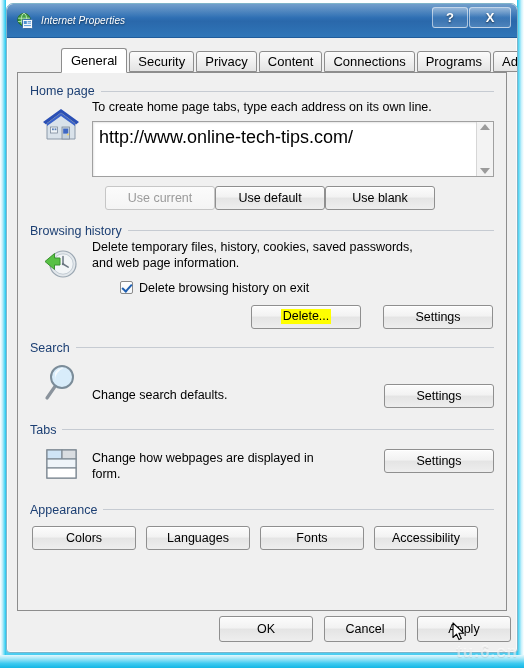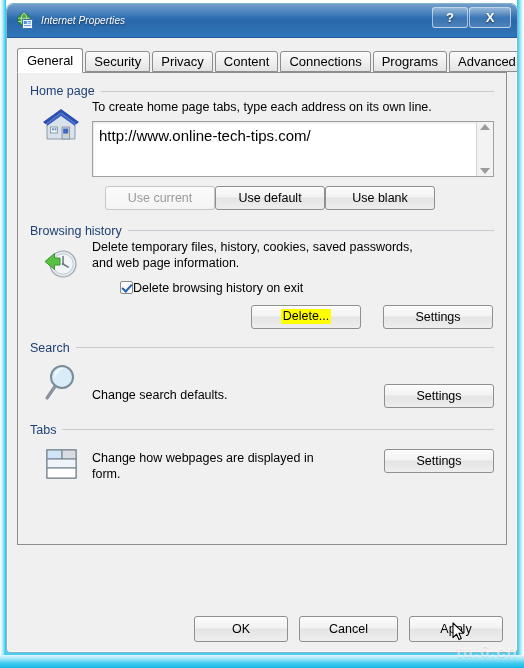--- a/index.html
+++ b/index.html
@@ -125,27 +125,28 @@
     align-items: center;
     line-height: 1;
     cursor: default;
   }
   .tab.selected {
     height: 25px;
     background: #ffffff;
     border-bottom: 1px solid #ffffff;
     margin-bottom: -1px;
     padding: 0 9px;
+    margin-left: 44px;
   }
 
   
   #panel {
     position: relative;
     margin: 0 10px;
-    height: 473px;
+    height: 539px;
     box-sizing: border-box;
     border: 1px solid #8d8d8d;
     background: #f0f0f0;
     padding: 10px 12px 0 12px;
   }
 
   
   .group { position: relative; }
   .group-header {
     display: flex;
@@ -190,21 +191,21 @@
     height: 56px;
     border: 1px solid #a0a0a0;
     background: #ffffff;
     display: flex;
     box-sizing: border-box;
     box-shadow: inset 1px 1px 2px rgba(0,0,0,.10);
   }
   .home-input-text {
     flex: 1 1 auto;
     padding: 5px 6px;
-    font-size: 15px;
+    font-size: 18px;
     color: #000000;
     overflow: hidden;
   }
   .vscroll {
     width: 17px;
     flex: none;
     border-left: 1px solid #d6d6d6;
     background: #f3f3f3;
     display: flex;
     flex-direction: column;
@@ -250,21 +251,21 @@
     padding: 1px 2px;
     line-height: 1;
   }
 
   .btn-row { display: flex; }
 
   
   .cbrow {
     display: flex;
     align-items: center;
-    gap: 0;
+    gap: 6px;
     margin-top: 9px;
     padding-left: 28px;
   }
   .cbox {
     width: 13px; height: 13px;
     flex: none;
     border: 1px solid #8a8a8a;
     background: linear-gradient(180deg,#ffffff,#f3f6f9);
     border-radius: 2px;
     position: relative;
@@ -282,21 +283,21 @@
   .cblabel { font-size: 12.5px; color: #000; }
 
   
   #footer {
     position: absolute;
     left: 0; right: 0; bottom: 0;
     height: 47px;
     display: flex;
     align-items: center;
     justify-content: flex-end;
-    padding-right: 14px;
+    padding-right: 6px;
     box-sizing: border-box;
     gap: 11px;
   }
 
   
   .ico { position: relative; display: block; }
 
   
   #watermark {
     position: absolute;
@@ -479,26 +480,38 @@
           <div class="body-cell row" style="align-items:flex-start;justify-content:space-between">
             <div style="padding-top:7px">
               <div class="desc">Change how webpages are displayed in</div>
               <div class="desc">form.</div>
             </div>
             <div class="btn" style="width:110px;margin-top:6px">Settings</div>
           </div>
         </div>
       </div>
 
+      <div class="group" style="margin-top:14px">
+        <div class="group-header">
+          <span class="group-title">Appearance</span>
+          <span class="group-rule"></span>
+        </div>
+        <div class="btn-row" style="margin-top:8px;gap:10px;padding:0 2px;">
+          <div class="btn" style="width:104px">Colors</div>
+          <div class="btn" style="width:104px">Languages</div>
+          <div class="btn" style="width:104px">Fonts</div>
+          <div class="btn" style="width:104px">Accessibility</div>
+        </div>
+      </div>
 
     </div>
 
     <div id="footer">
       <div class="btn" style="width:94px;height:26px">OK</div>
-      <div class="btn" style="width:99px;height:26px">Cancel</div>
+      <div class="btn" style="width:82px;height:26px">Cancel</div>
       <div class="btn" style="width:94px;height:26px">Apply</div>
     </div>
 
   </div>
 
   <div id="watermark">tu.6.cn</div>
 
   <span id="cursor">
     <svg width="14" height="20" viewBox="0 0 14 20">
       <path d="M1 1 L1 15.5 L4.6 12.2 L7 17.6 L9.3 16.6 L6.9 11.3 L11.6 11.1 Z" fill="#ffffff" stroke="#000000" stroke-width="1.1" stroke-linejoin="round"></path>

